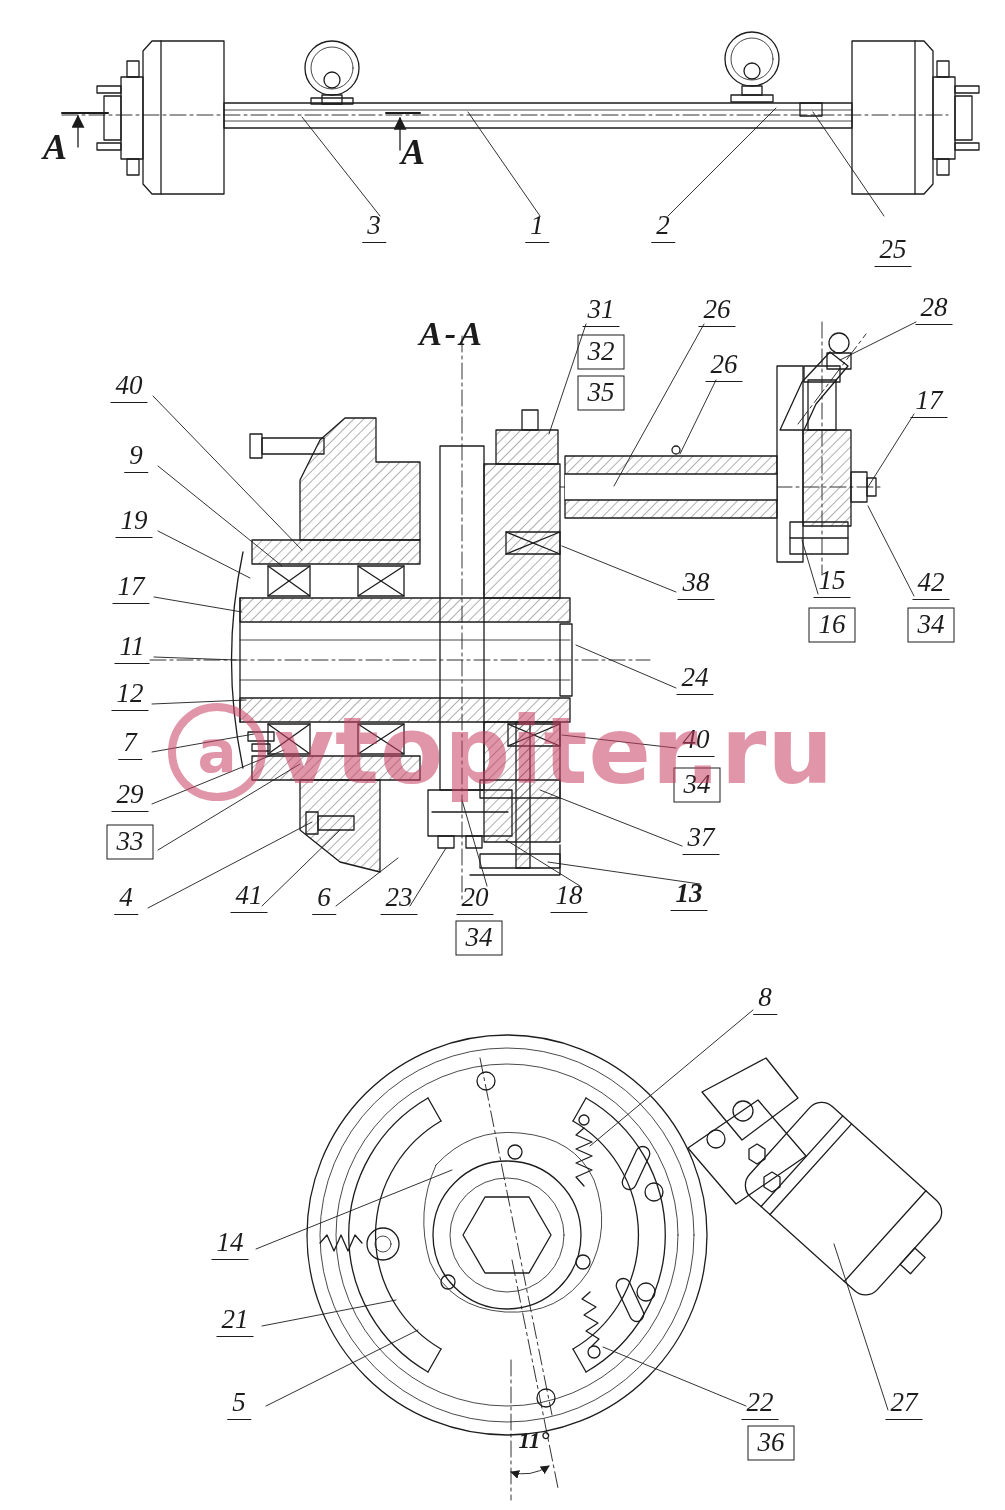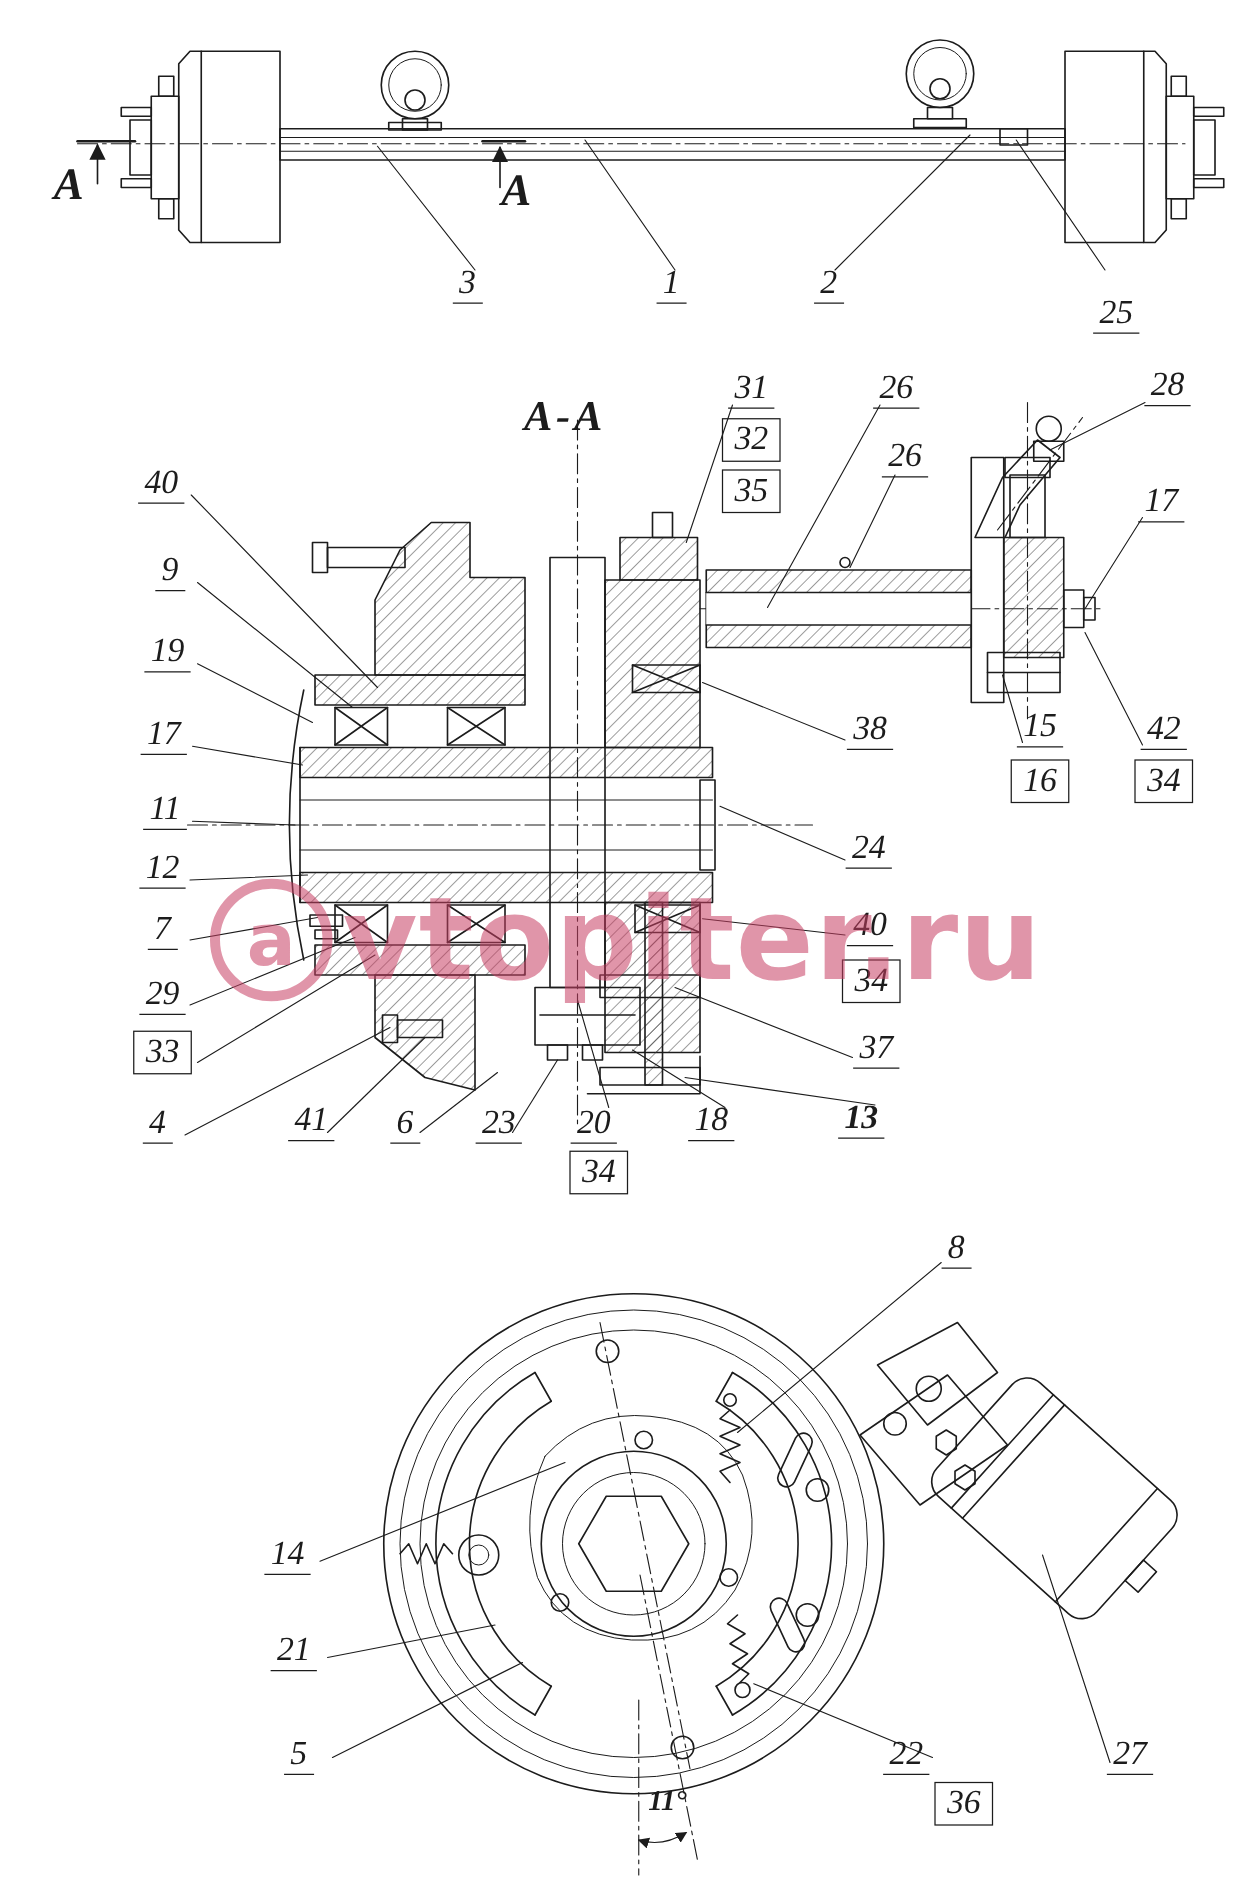--- a/index.html
+++ b/index.html
@@ -372,21 +372,21 @@
       <div class="callout boxed" style="left: 697px; top: 785px;">34</div>
       <div class="callout" style="left: 701px; top: 839px;">37</div>
       <div class="callout" style="left: 832px; top: 582px;">15</div>
       <div class="callout boxed" style="left: 832px; top: 625px;">16</div>
       <div class="callout" style="left: 931px; top: 584px;">42</div>
       <div class="callout boxed" style="left: 931px; top: 625px;">34</div>
       <div class="callout" style="left: 765px; top: 999px;">8</div>
       <div class="callout" style="left: 230px; top: 1244px;">14</div>
       <div class="callout" style="left: 235px; top: 1321px;">21</div>
       <div class="callout" style="left: 239px; top: 1404px;">5</div>
-      <div class="callout" style="left: 725px; top: 1404px;">22</div>
+      <div class="callout" style="left: 760px; top: 1404px;">22</div>
       <div class="callout boxed" style="left: 771px; top: 1443px;">36</div>
       <div class="callout" style="left: 904px; top: 1404px;">27</div>
     </div>
 
   <div class="watermark" style="color: rgb(200, 63, 99);">
     <span class="wm-logo">
       <span>a</span>
     </span>
     <span class="wm-text">vtopiter.ru</span>
   </div>

